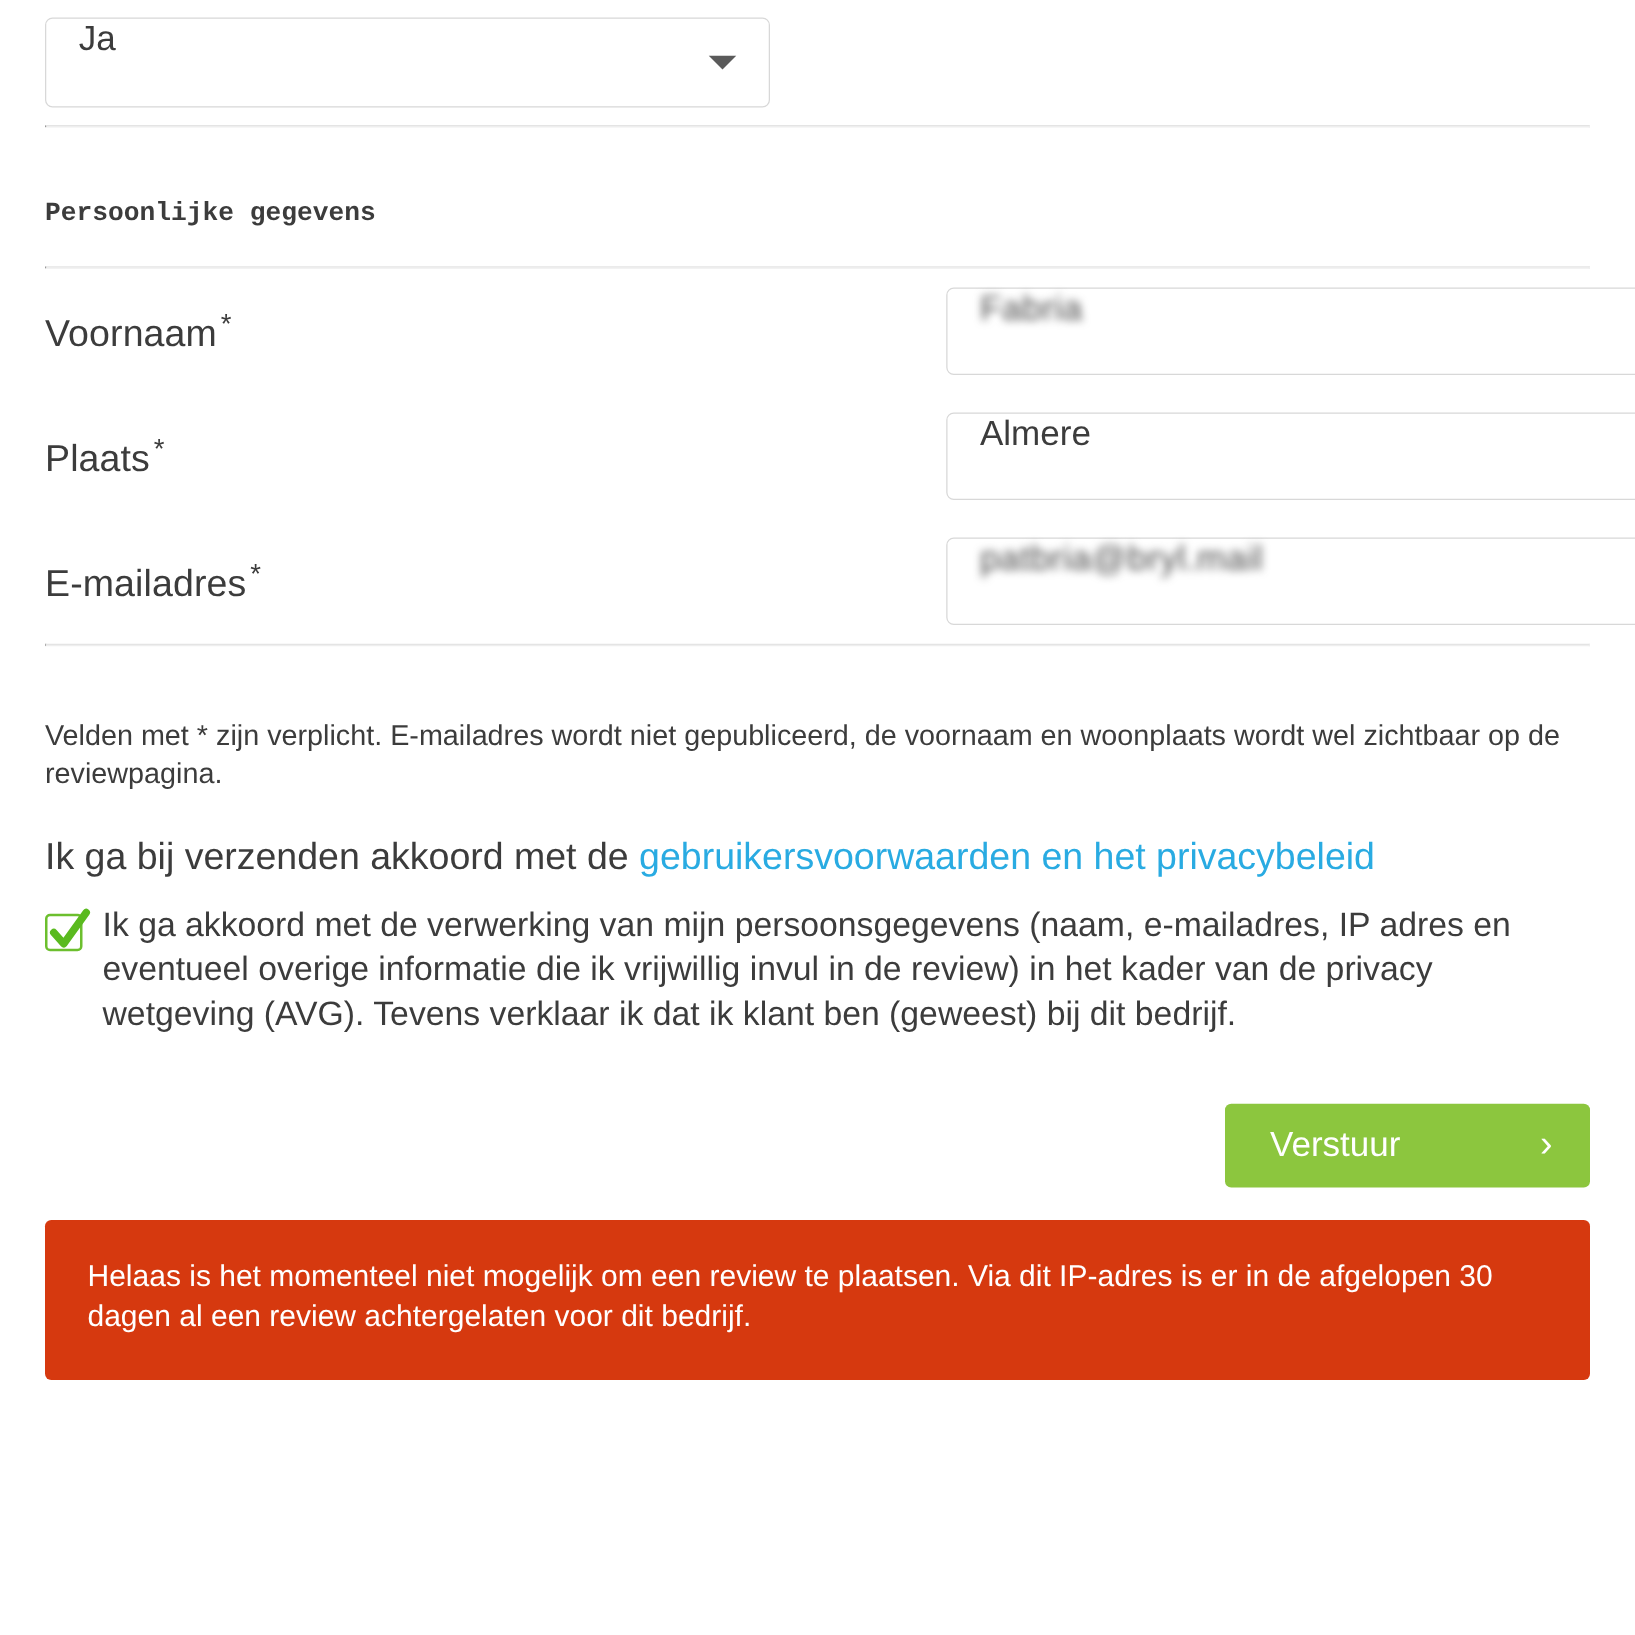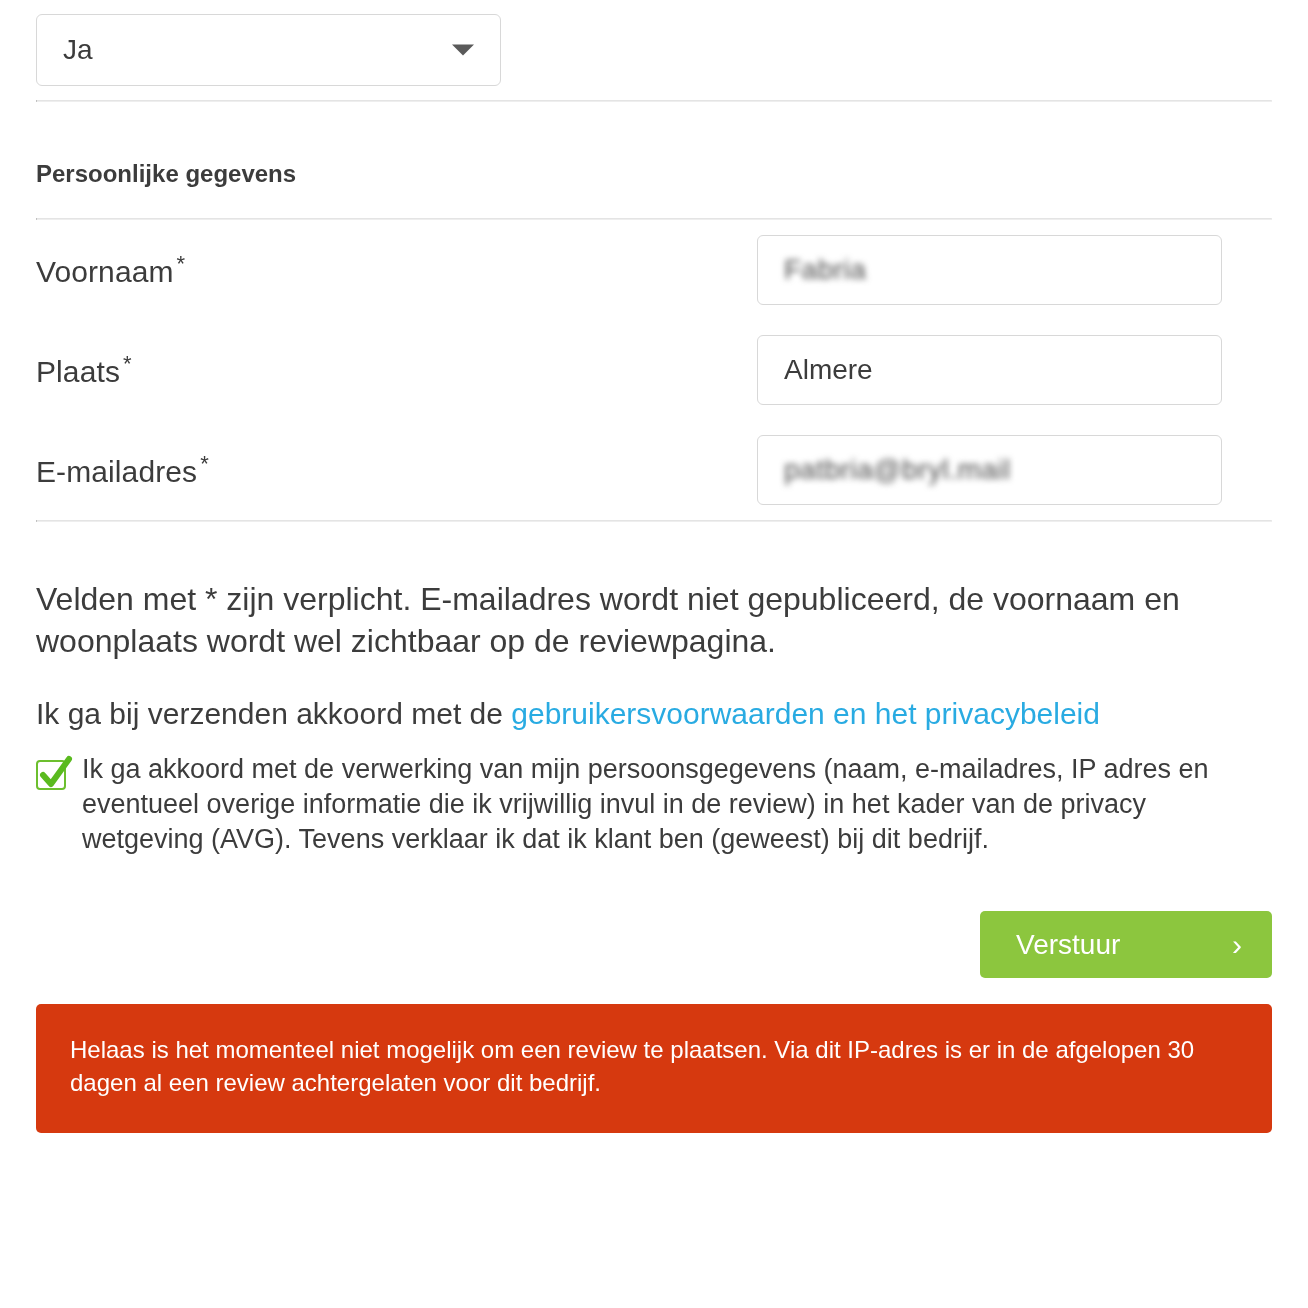--- a/index.html
+++ b/index.html
@@ -34,27 +34,27 @@
   .req {
     color: #3c3c3c;
     font-size: 22px;
     vertical-align: super;
     margin-left: 3px;
   }
   .control {
     width: 515px;
   }
   .input-box {
-    width: 465px;
+    width: 580px;
     height: 70px;
     border: 1px solid #d8d8d8;
     border-radius: 6px;
     background: #fff;
     display: flex;
-    align-items: center;
+    align-items: flex-start;
     padding: 0 26px;
     font-size: 28px;
     color: #3c3c3c;
   }
   .select-box {
     position: relative;
     height: 72px;
   }
   .select-box .caret {
     position: absolute;
@@ -75,29 +75,30 @@
     letter-spacing: .5px;
     user-select: none;
   }
 
   .divider {
     border-top: 1px solid #e4e4e4;
     margin: 0;
   }
 
   .section-title {
-    font-size: 24px;
+    font-size: 21px;
     font-weight: bold;
     color: #3c3c3c;
     margin: 58px 0 30px 0;
+    font-family: Liberation Mono, monospace;
   }
 
   
   .note {
-    font-size: 32px;
+    font-size: 23px;
     line-height: 1.32;
     color: #3c3c3c;
     margin-top: 56px;
   }
   .consent-line {
     font-size: 30px;
     line-height: 1.32;
     color: #3c3c3c;
     margin-top: 32px;
   }

